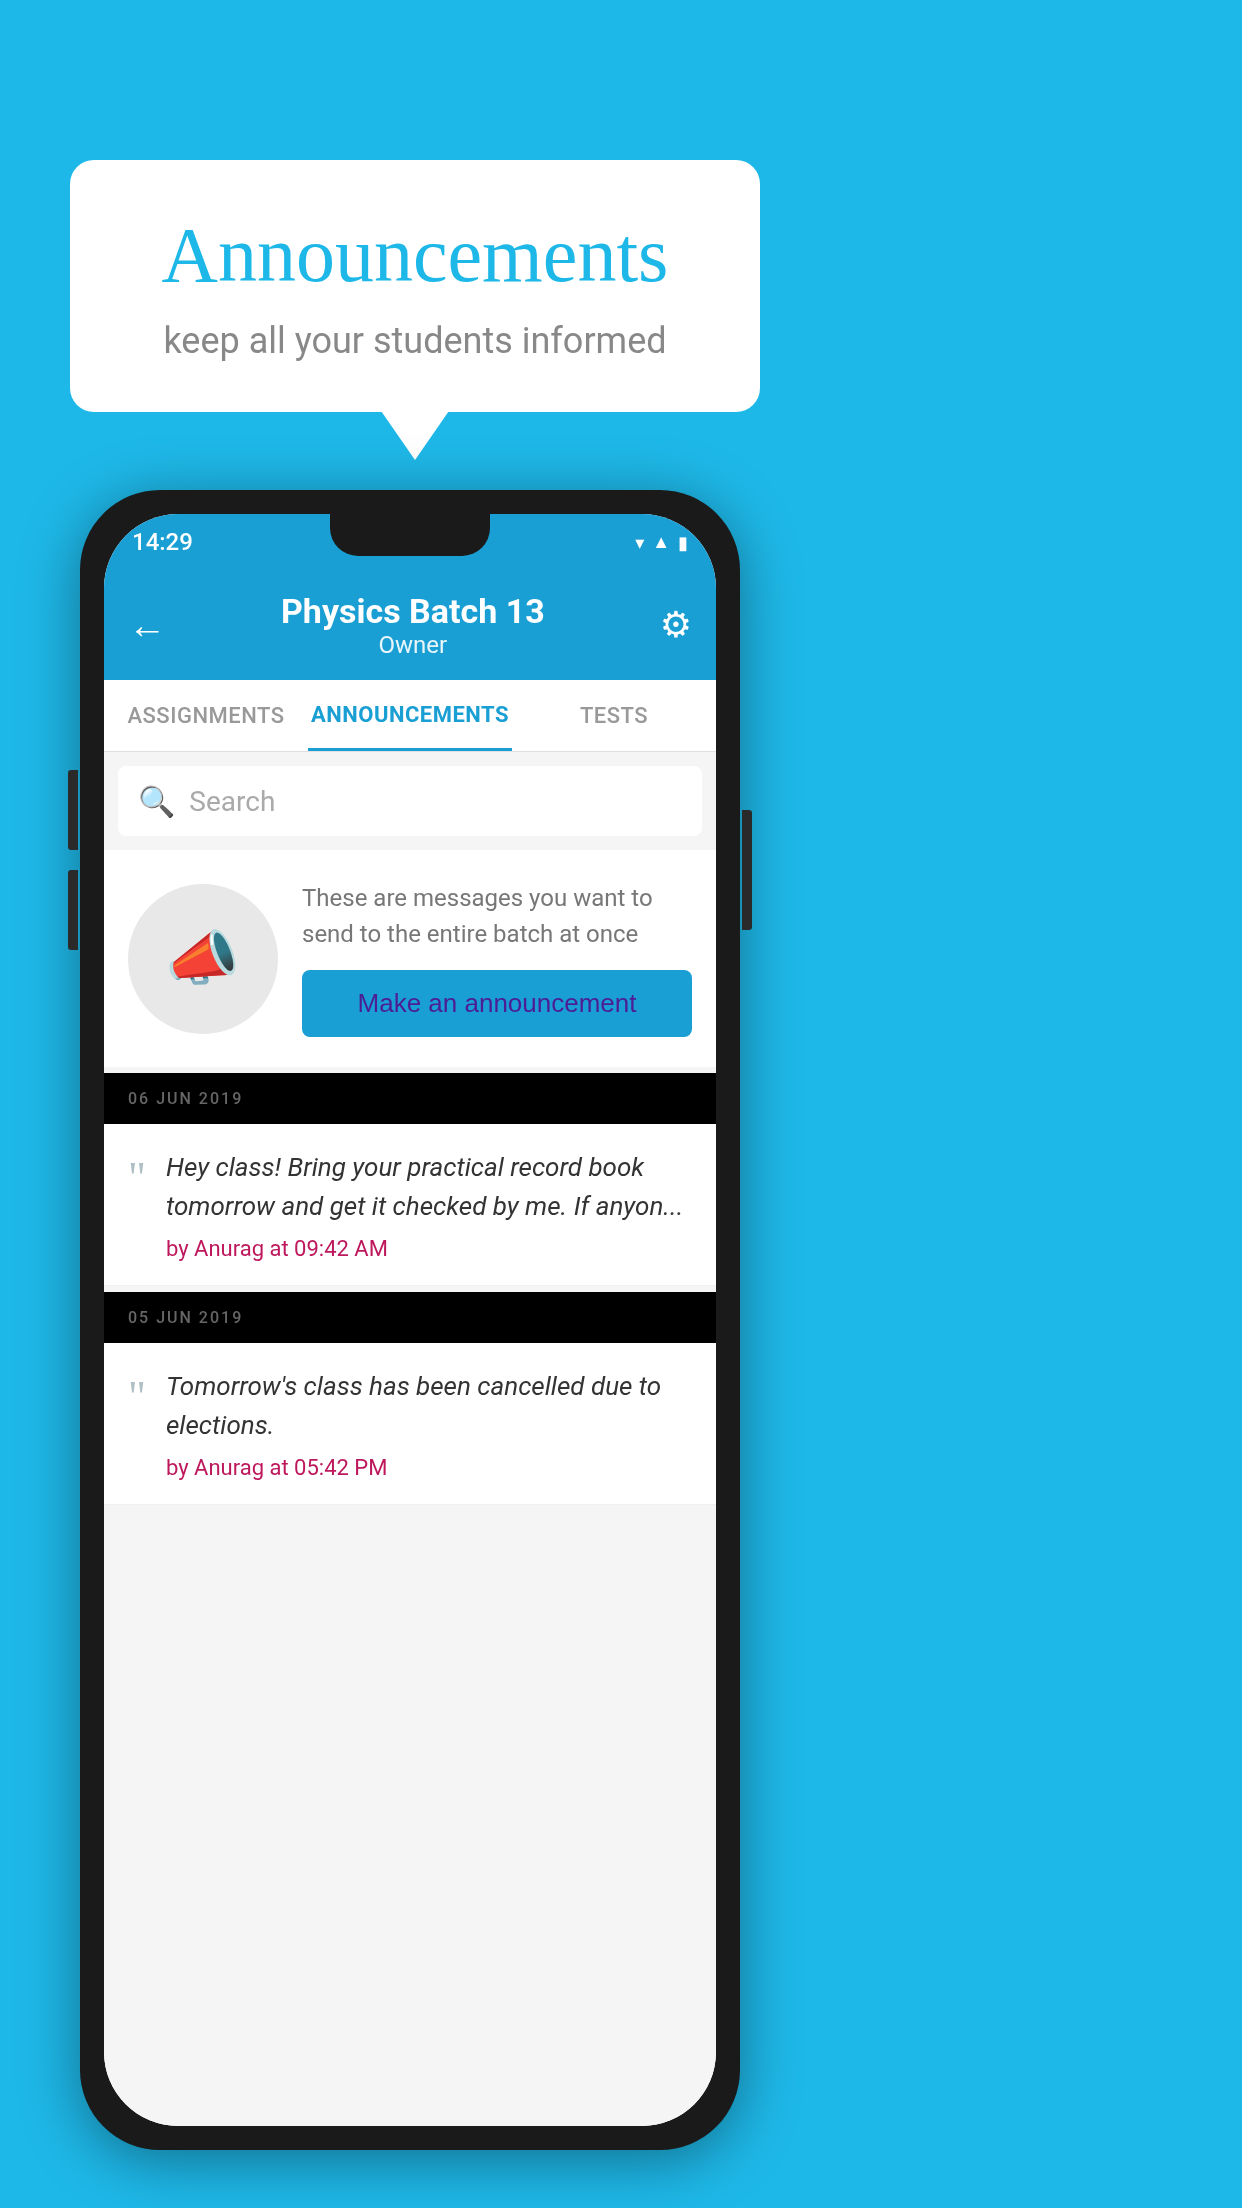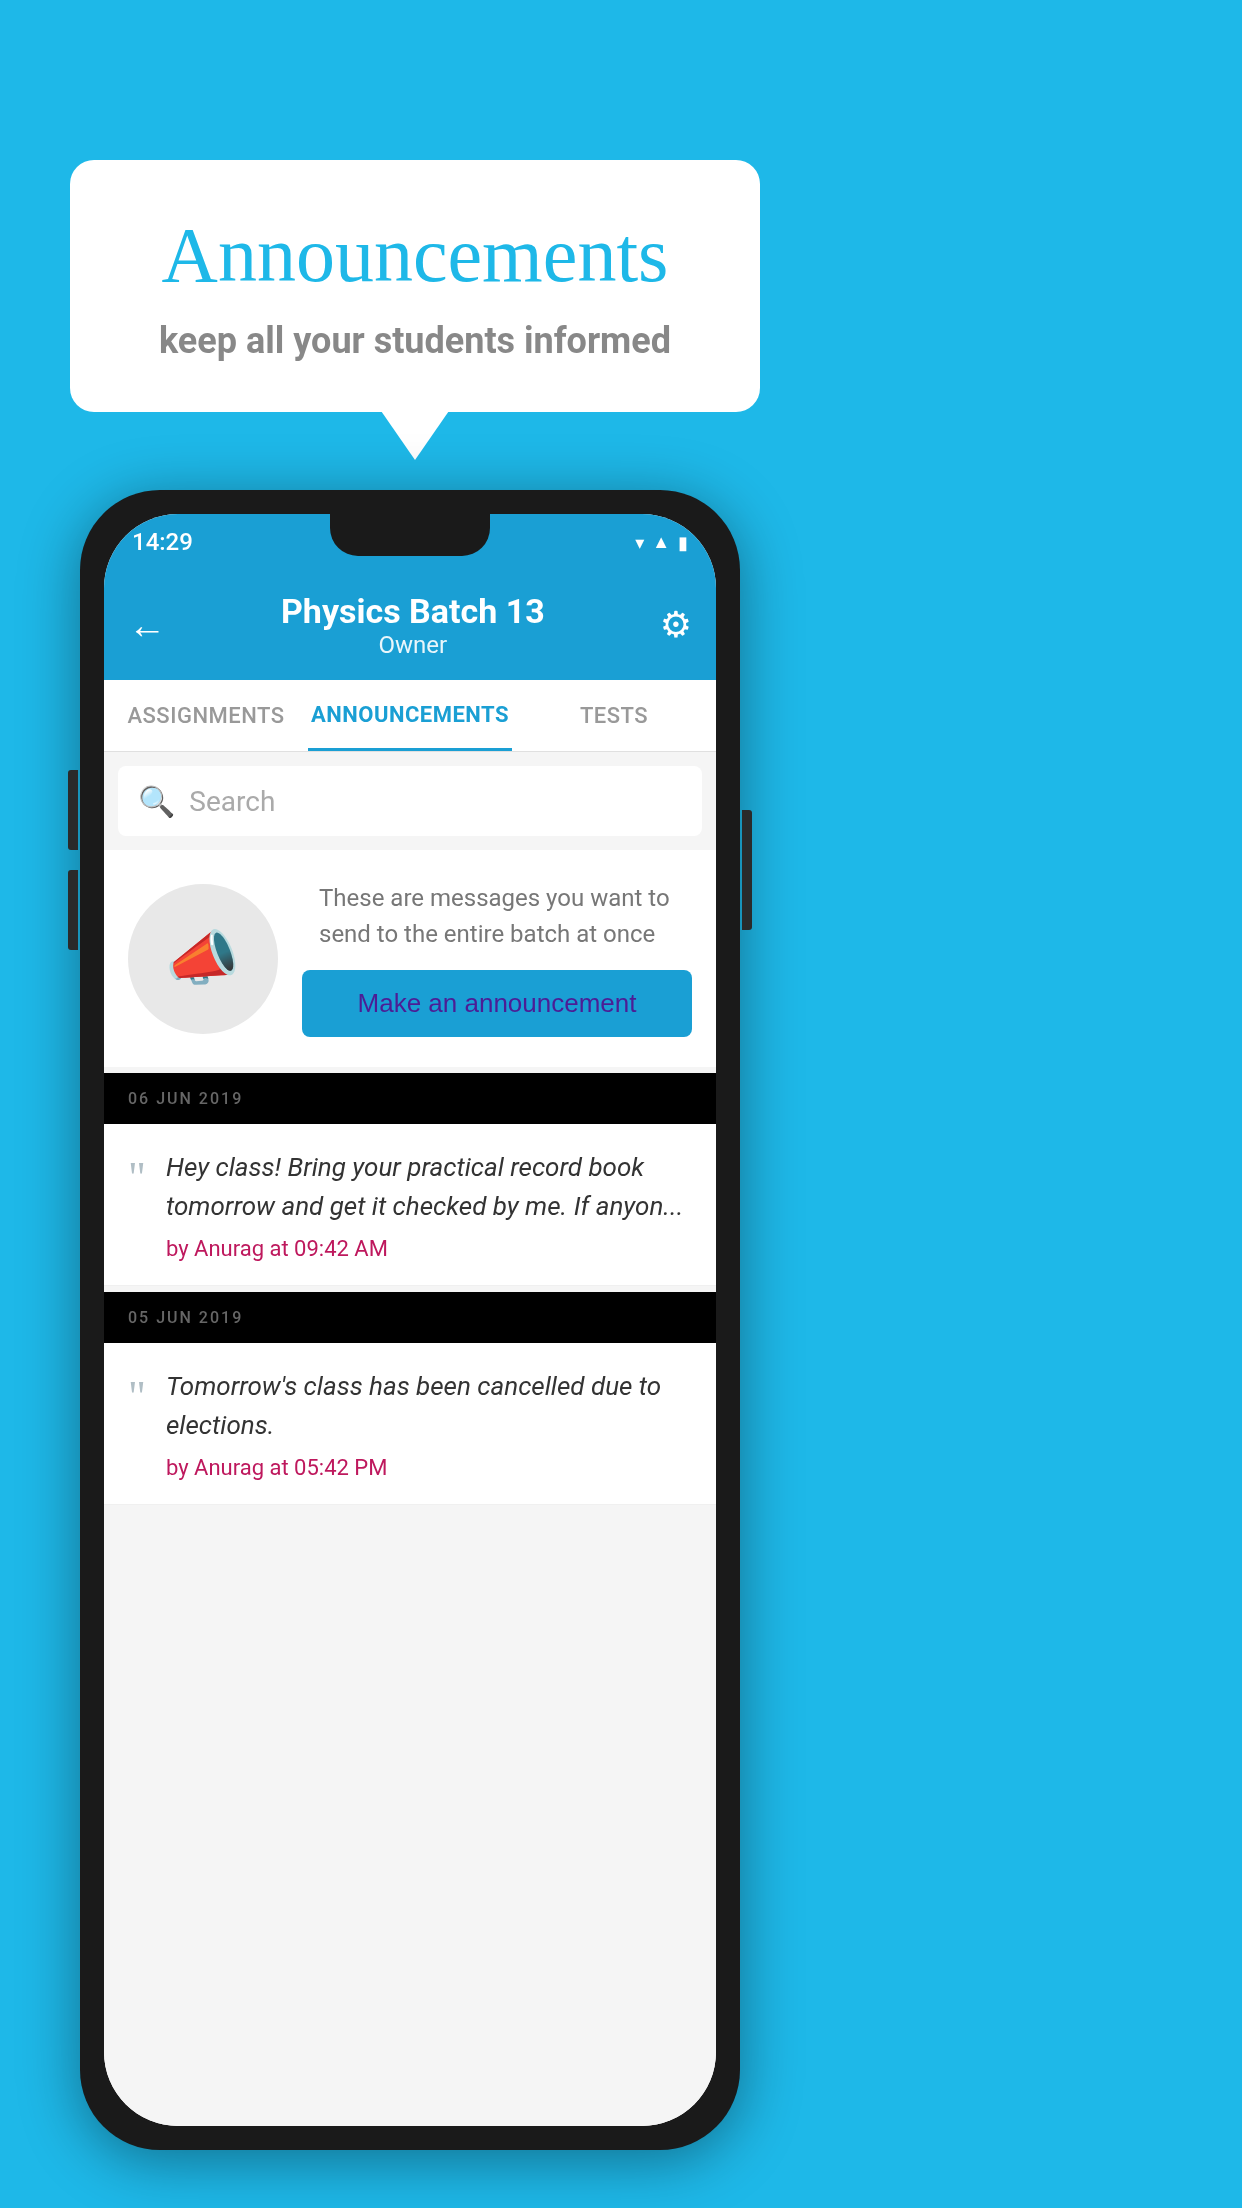--- a/index.html
+++ b/index.html
@@ -41,21 +41,21 @@
       font-size: 78px;
       color: #1eb8e8;
       font-weight: 400;
       font-family: Georgia, serif;
       margin-bottom: 20px;
     }
 
     .bubble-subtitle {
       font-size: 36px;
       color: #888;
-      font-weight: 700;
+      font-weight: 400;
     }
 
     
     .phone-frame {
       position: absolute;
       top: 490px;
       left: 80px;
       width: 660px;
       height: 1660px;
       background: #1a1a1a;
@@ -246,21 +246,20 @@
 
     .cta-right {
       flex: 1;
     }
 
     .cta-description {
       font-size: 24px;
       color: #777;
       line-height: 1.5;
       margin-bottom: 18px;
-      margin-left: 17px;
     }
 
     .cta-button {
       background: #1a9fd4;
       color: #4c1d95;
       border: none;
       border-radius: 8px;
       padding: 18px 28px;
       font-size: 26px;
       font-weight: 500;

